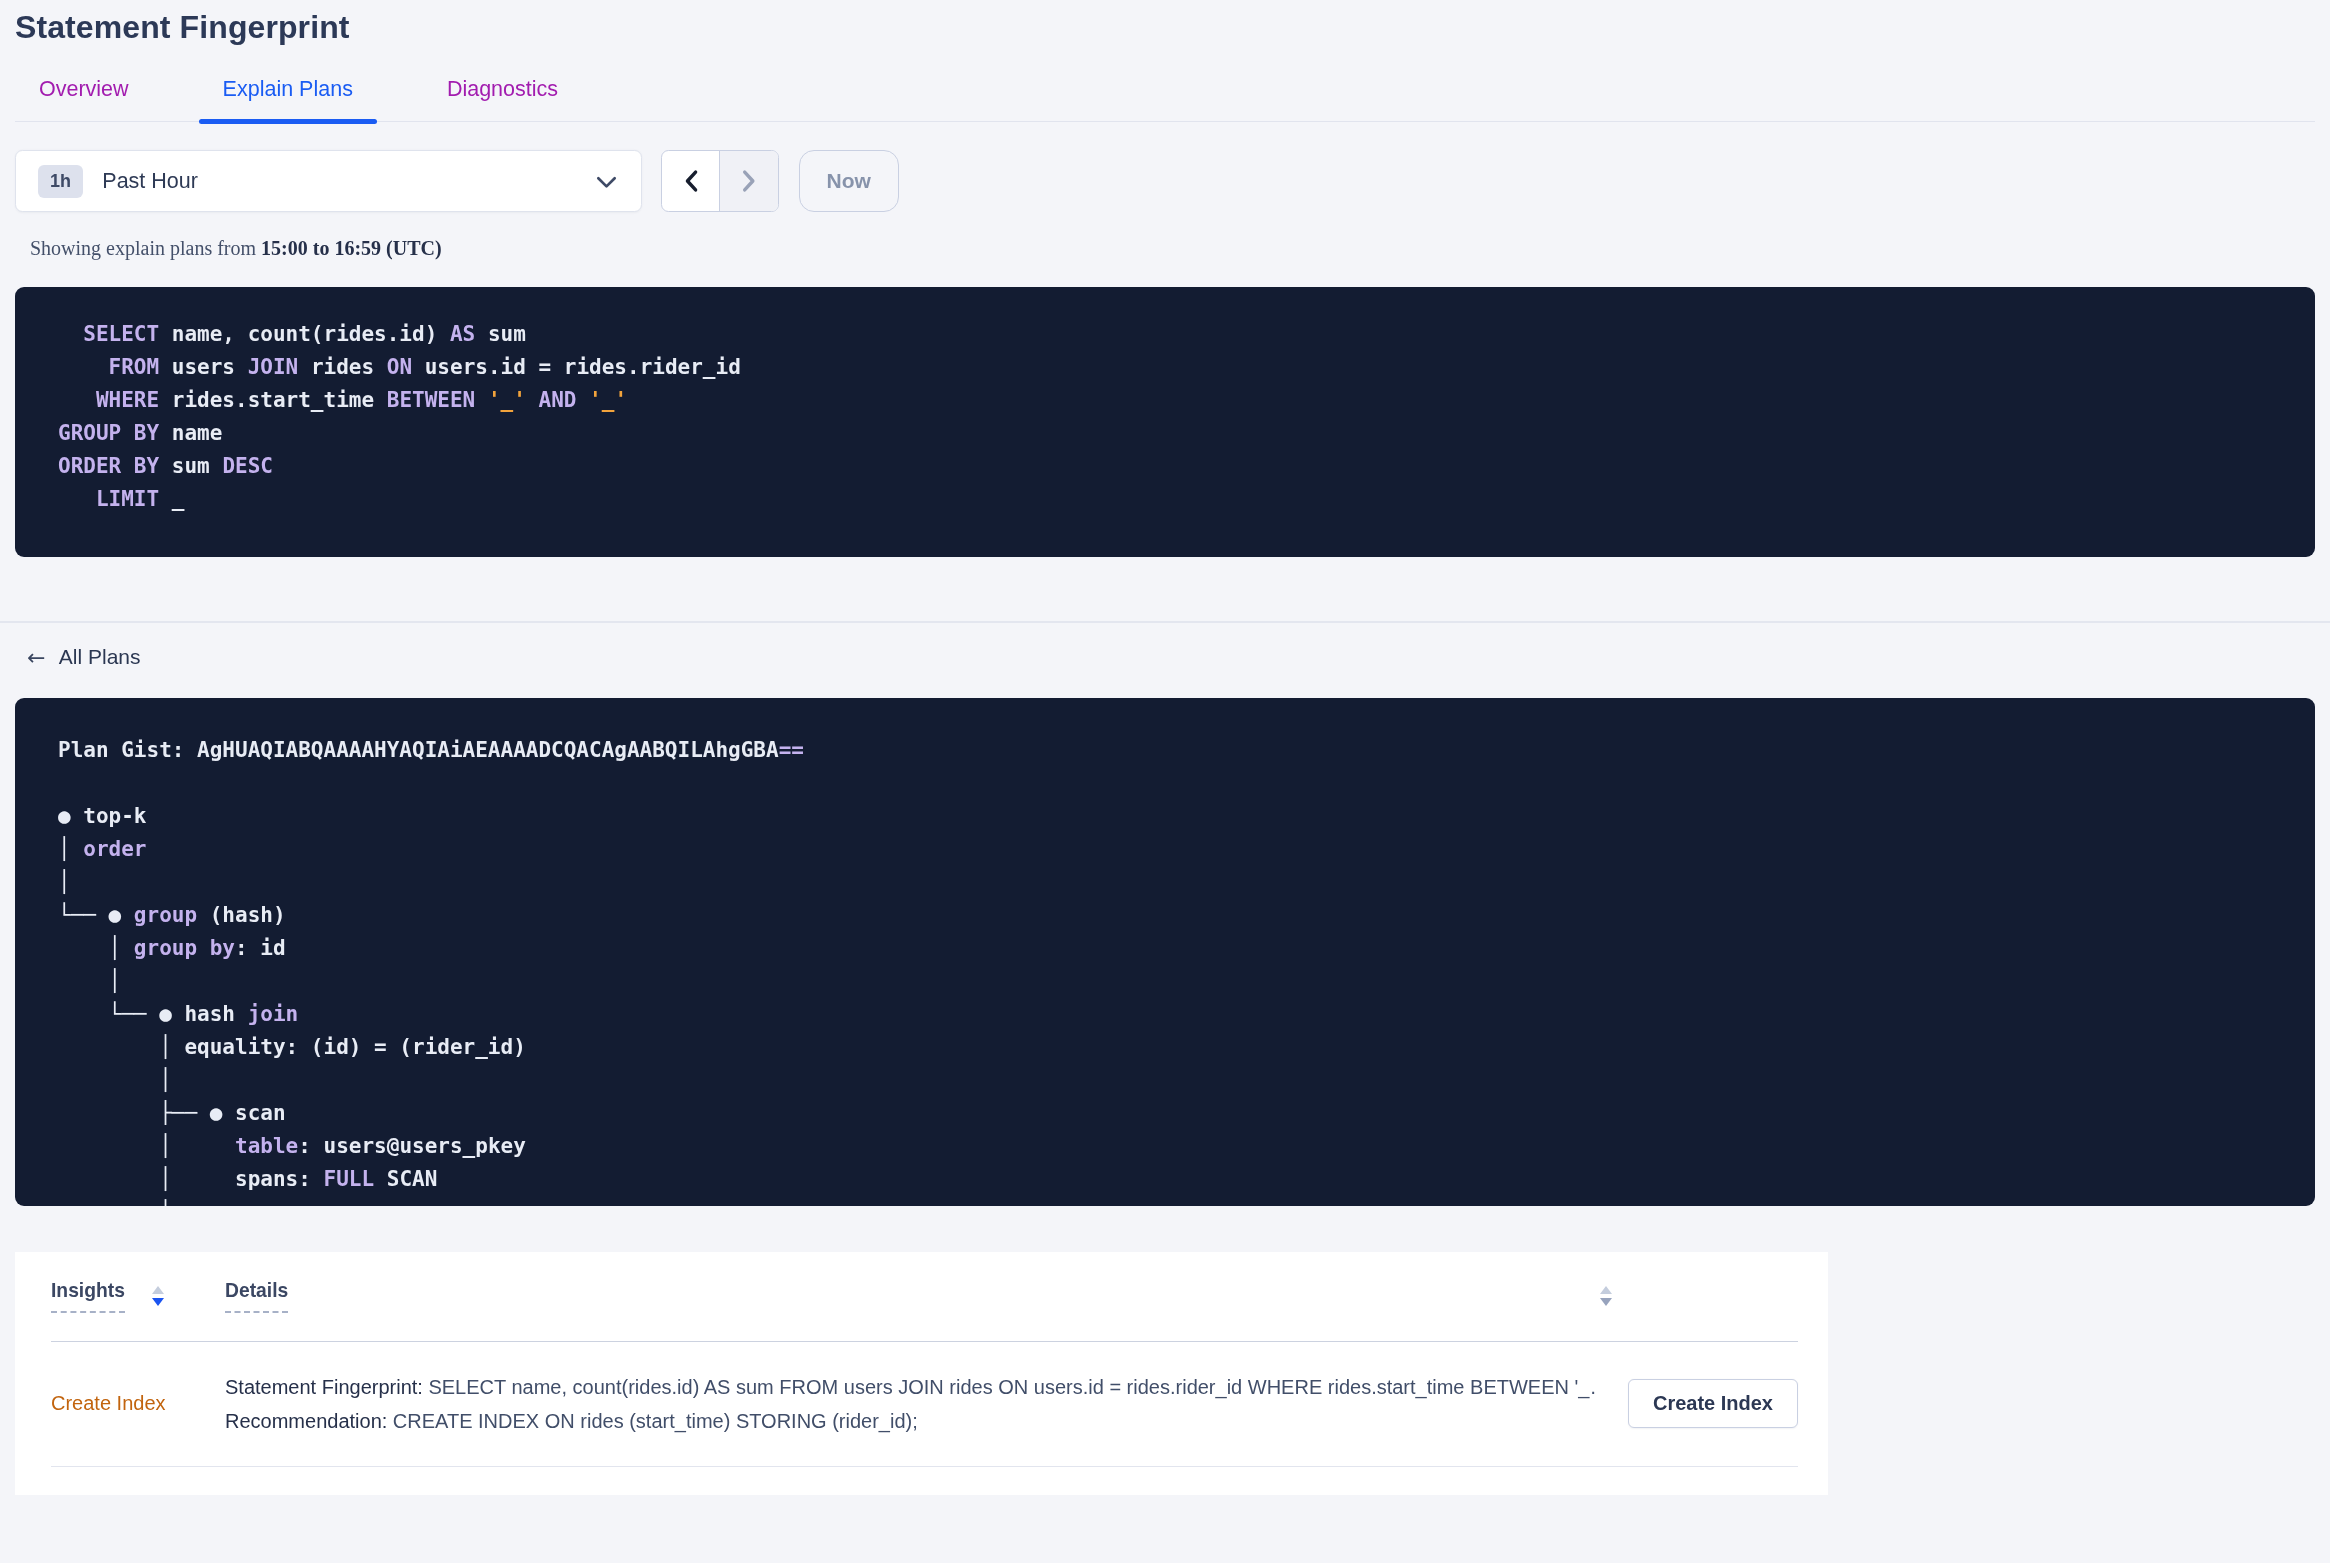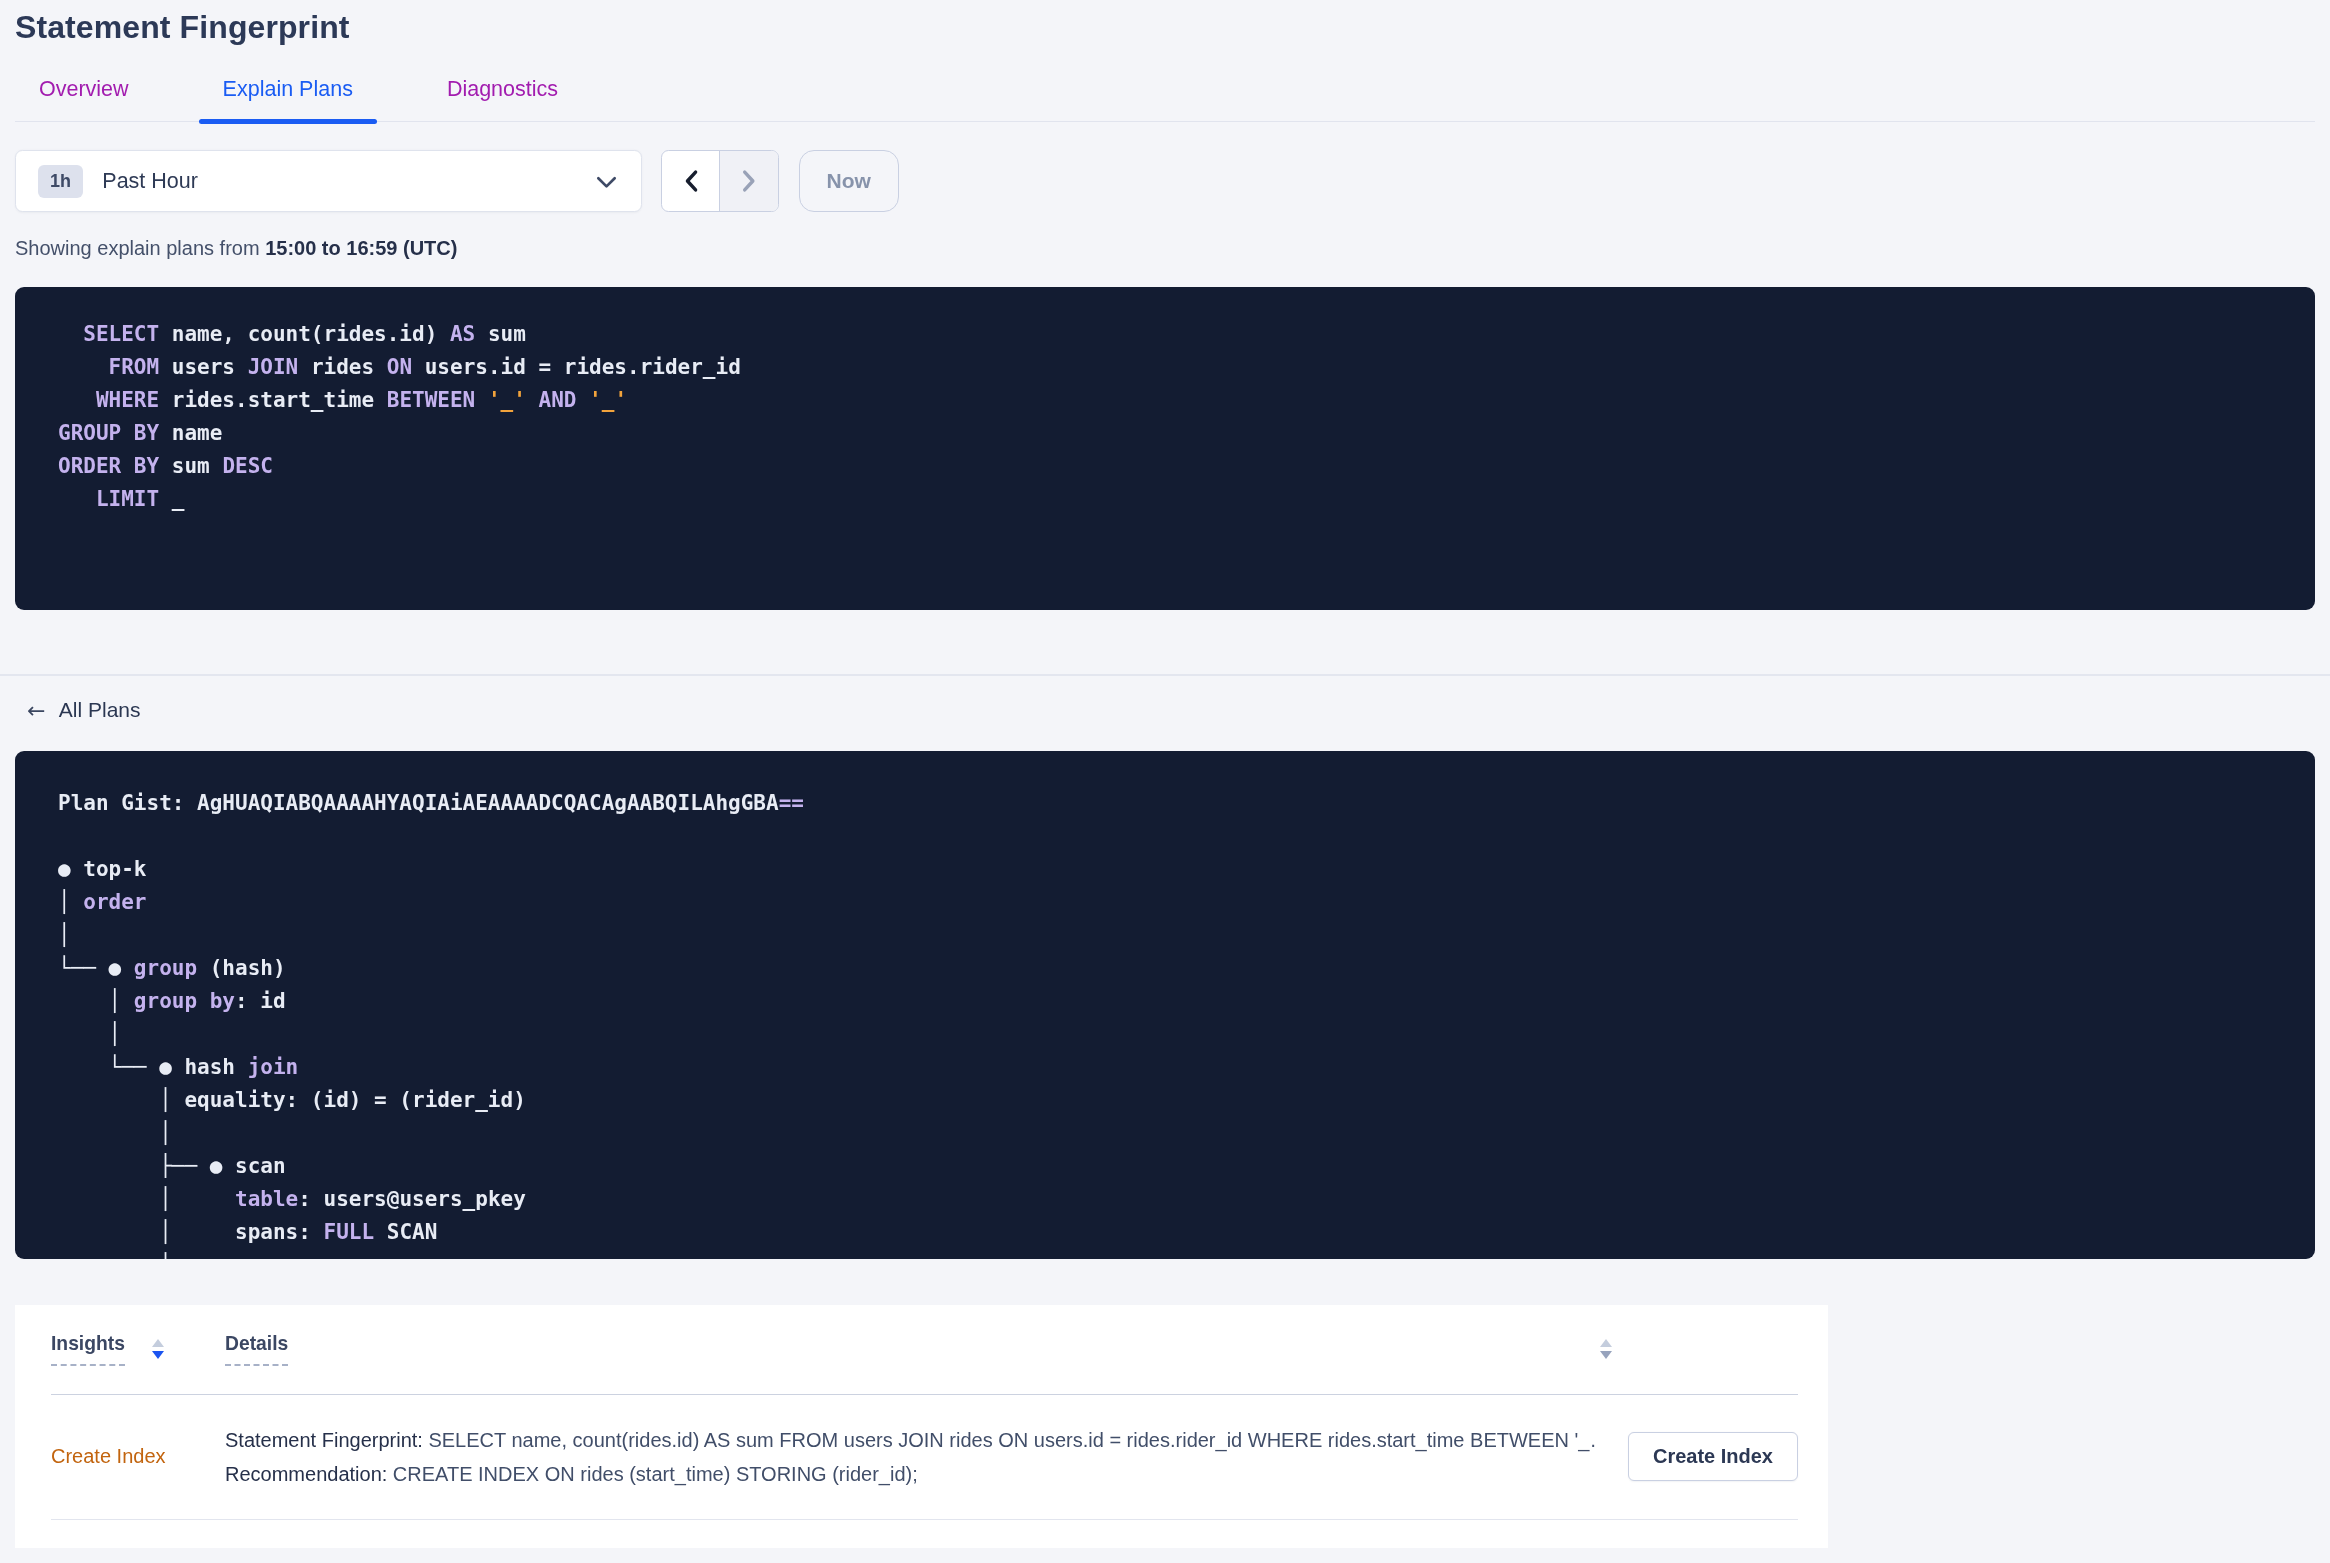--- a/index.html
+++ b/index.html
@@ -80,36 +80,36 @@
     margin-left: 19.3px;
     height: 62px; padding: 0 27px;
     background: transparent;
     border: 1.5px solid #c9d0e2; border-radius: 15px;
     font-family: "Liberation Sans", sans-serif;
     font-size: 21px; font-weight: 600; color: #8793ab;
     cursor: default;
   }
 
   
-  .showing { margin: 25px 0 0; font-size: 20px; color: #44506a; }
+  .showing { margin: 25px 15px 0; font-size: 20px; color: #44506a; font-family: Liberation Serif, serif; }
   .showing strong { color: #26304a; font-weight: 700; }
 
   
   .code-block {
     background: #131c32;
     border-radius: 9px;
     color: #e8ecf5;
     font-family: "DejaVu Sans Mono", monospace;
     font-size: 21px; font-weight: 600;
     line-height: 33px;
     box-sizing: border-box;
     overflow: hidden;
     white-space: pre;
   }
-  .sql-block { margin-top: 27px; height: 323px; padding: 31px 43px; }
+  .sql-block { margin-top: 27px; height: 270px; padding: 31px 43px; }
   .plan-block { margin-top: 28px; height: 508px; padding: 36px 43px; }
   .code-line { min-height: 33px; }
   .code-bold { font-weight: 700; }
   .c-id  { color: #e8ecf5; }
   .c-kw  { color: #c4b2ee; }
   .c-str { color: #f2a33c; }
 
   
   .section-divider {
     margin: 64px -15px 0;

